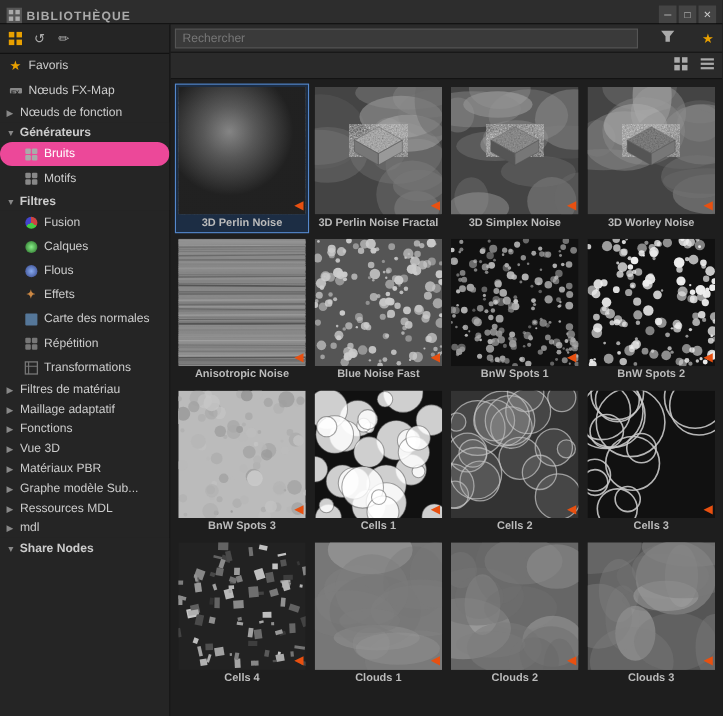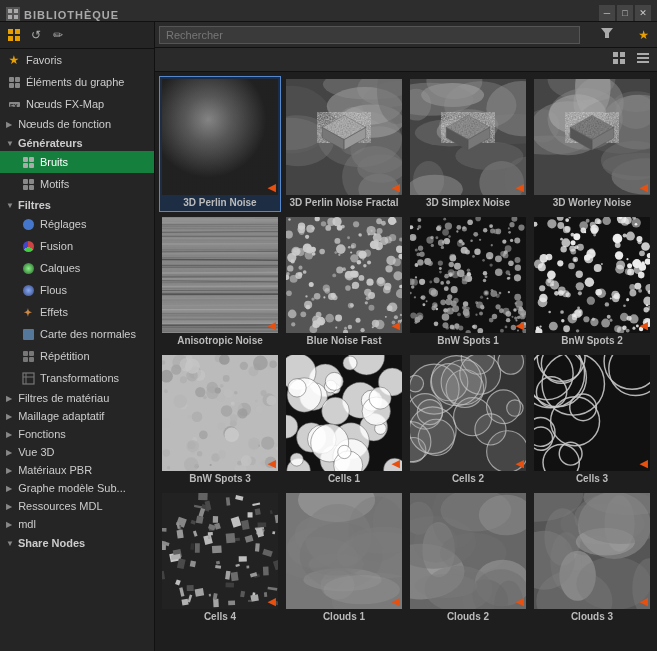--- a/index.html
+++ b/index.html
@@ -91,22 +91,23 @@
 
     .sidebar-item {
       display: flex;
       align-items: center;
       padding: 3px 6px;
       cursor: pointer;
       white-space: nowrap;
       overflow: hidden;
     }
     .sidebar-item.selected-active {
-      background: #15803d;
+      background: #ec4899;
       color: #fff;
+      border-radius: 11px;
     }
 
     .sidebar-icon {
       width: 16px; height: 16px;
       margin-right: 4px;
       flex-shrink: 0;
       display: flex; align-items: center; justify-content: center;
     }
     .arrow-icon { font-size: 8px; color: #888; }
 
@@ -275,31 +276,20 @@
       <button class="sidebar-toolbar-btn">✏</button>
     </div>
 
     <div class="sidebar-item">
       <div class="sidebar-icon">
         <span style="color:#e8a000;font-size:12px;">★</span>
       </div>
       <span>Favoris</span>
     </div>
 
-    <div class="sidebar-item">
-      <div class="sidebar-icon">
-        <svg width="13" height="13" viewBox="0 0 13 13">
-            <rect x="1" y="1" width="5" height="5" fill="#888" rx="1"></rect>
-            <rect x="7" y="1" width="5" height="5" fill="#888" rx="1"></rect>
-            <rect x="1" y="7" width="5" height="5" fill="#888" rx="1"></rect>
-            <rect x="7" y="7" width="5" height="5" fill="#888" rx="1"></rect>
-          </svg>
-      </div>
-      <span>Éléments du graphe</span>
-    </div>
 
 
     <div class="sidebar-item">
       <div class="sidebar-icon">
         <svg width="13" height="13" viewBox="0 0 13 13">
             <rect x="1" y="4" width="11" height="5" fill="#888" rx="1"></rect>
             <text x="2" y="10" font-size="6" fill="#222" font-weight="bold">FX</text>
           </svg>
       </div>
       <span>Nœuds FX-Map</span>
@@ -337,26 +327,20 @@
           </svg>
       </div>
       <span>Motifs</span>
     </div>
 
     <div class="section-header">
       <span class="section-arrow">▼</span>
       <span>Filtres</span>
     </div>
 
-    <div class="sidebar-item sub-item">
-      <div class="sidebar-icon">
-        <div style="width:11px;height:11px;border-radius:50%;background:#4477cc;"></div>
-      </div>
-      <span>Réglages</span>
-    </div>
 
     <div class="sidebar-item sub-item">
       <div class="sidebar-icon">
         <div style="width:11px;height:11px;border-radius:50%;background:conic-gradient(#cc4444 0deg 120deg,#44cc44 120deg 240deg,#4444cc 240deg 360deg);"></div>
       </div>
       <span>Fusion</span>
     </div>
 
     <div class="sidebar-item sub-item">
       <div class="sidebar-icon">

